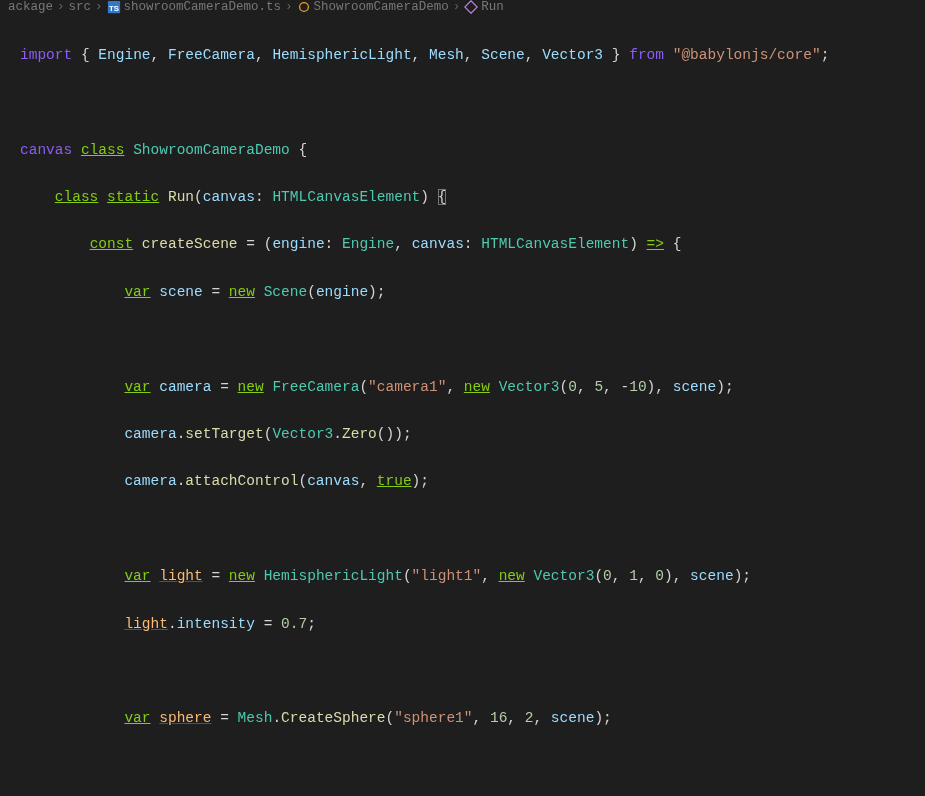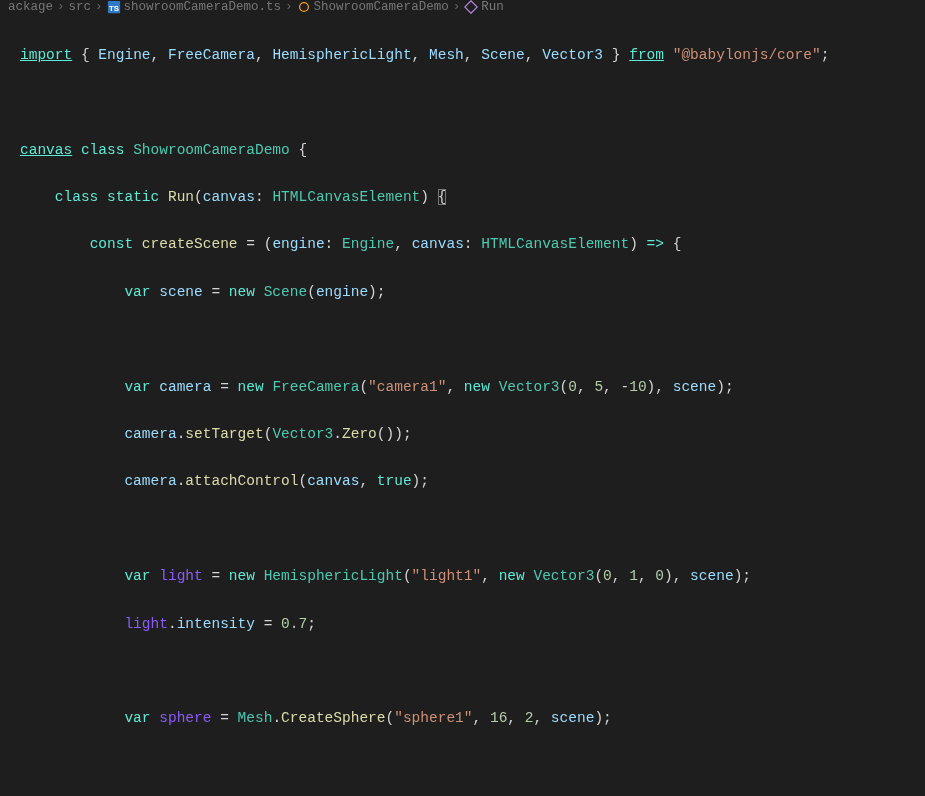--- a/index.html
+++ b/index.html
@@ -29,29 +29,29 @@
   .breadcrumb svg { flex-shrink: 0; }
   
   .editor {
     padding: 6px 0 0 20px;
     line-height: 23.7px;
     white-space: pre;
     position: relative;
   }
   .line { display: block; position: relative; }
   
-  .k-import { color: #5eead4; text-decoration: underline; }
-  .k-blue   { color: #5eead4; }
+  .k-import { color: #8b5cf6; }
+  .k-blue   { color: #84cc16; text-decoration: underline; }
   .k-type   { color: #4ec9b0; }
   .k-fn     { color: #dcdcaa; }
   .k-var    { color: #9cdcfe; }
   .k-str    { color: #ce9178; }
   .k-num    { color: #b5cea8; }
   .k-plain  { color: #d4d4d4; }
-  .k-mutevar{ color: #8b5cf6; text-decoration-color: rgba(156,220,254,0.3);}
+  .k-mutevar{ color: #fdba74; text-decoration: underline; text-decoration-color: rgba(156,220,254,0.3);}
   .brbox {
     outline:1px solid #777;
     outline-offset:-1px;
   }
 </style>
 </head>
 <body>
 
 <div class="breadcrumb">
   <span>ackage</span>

